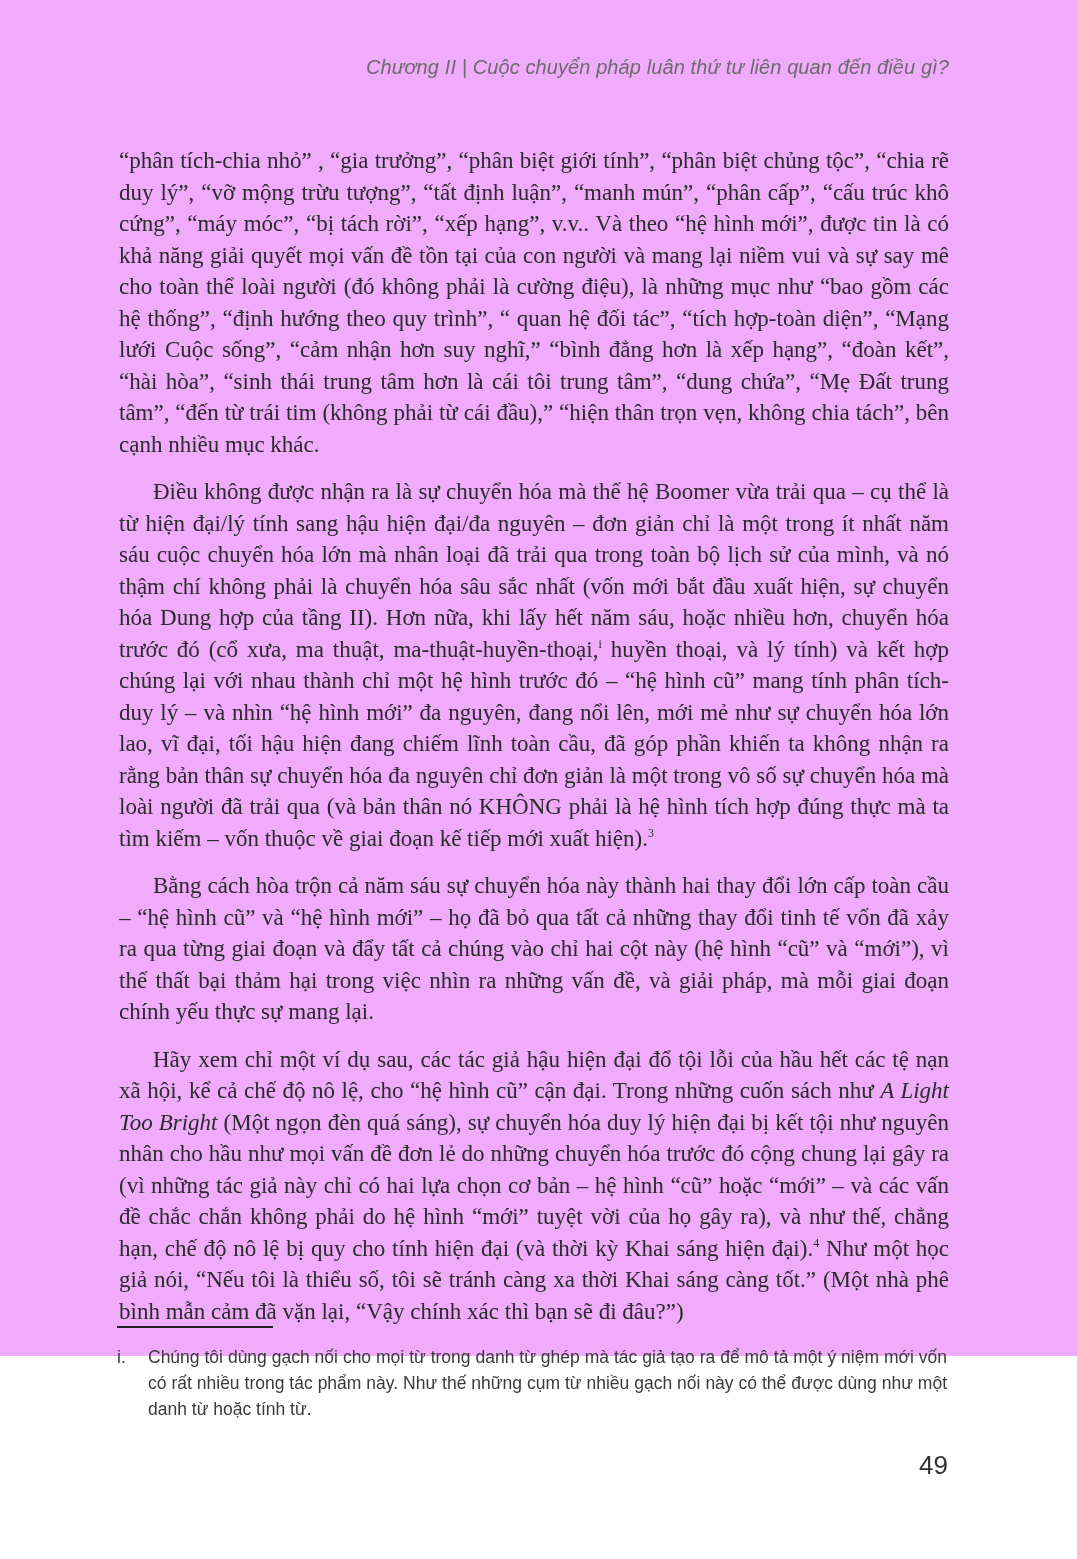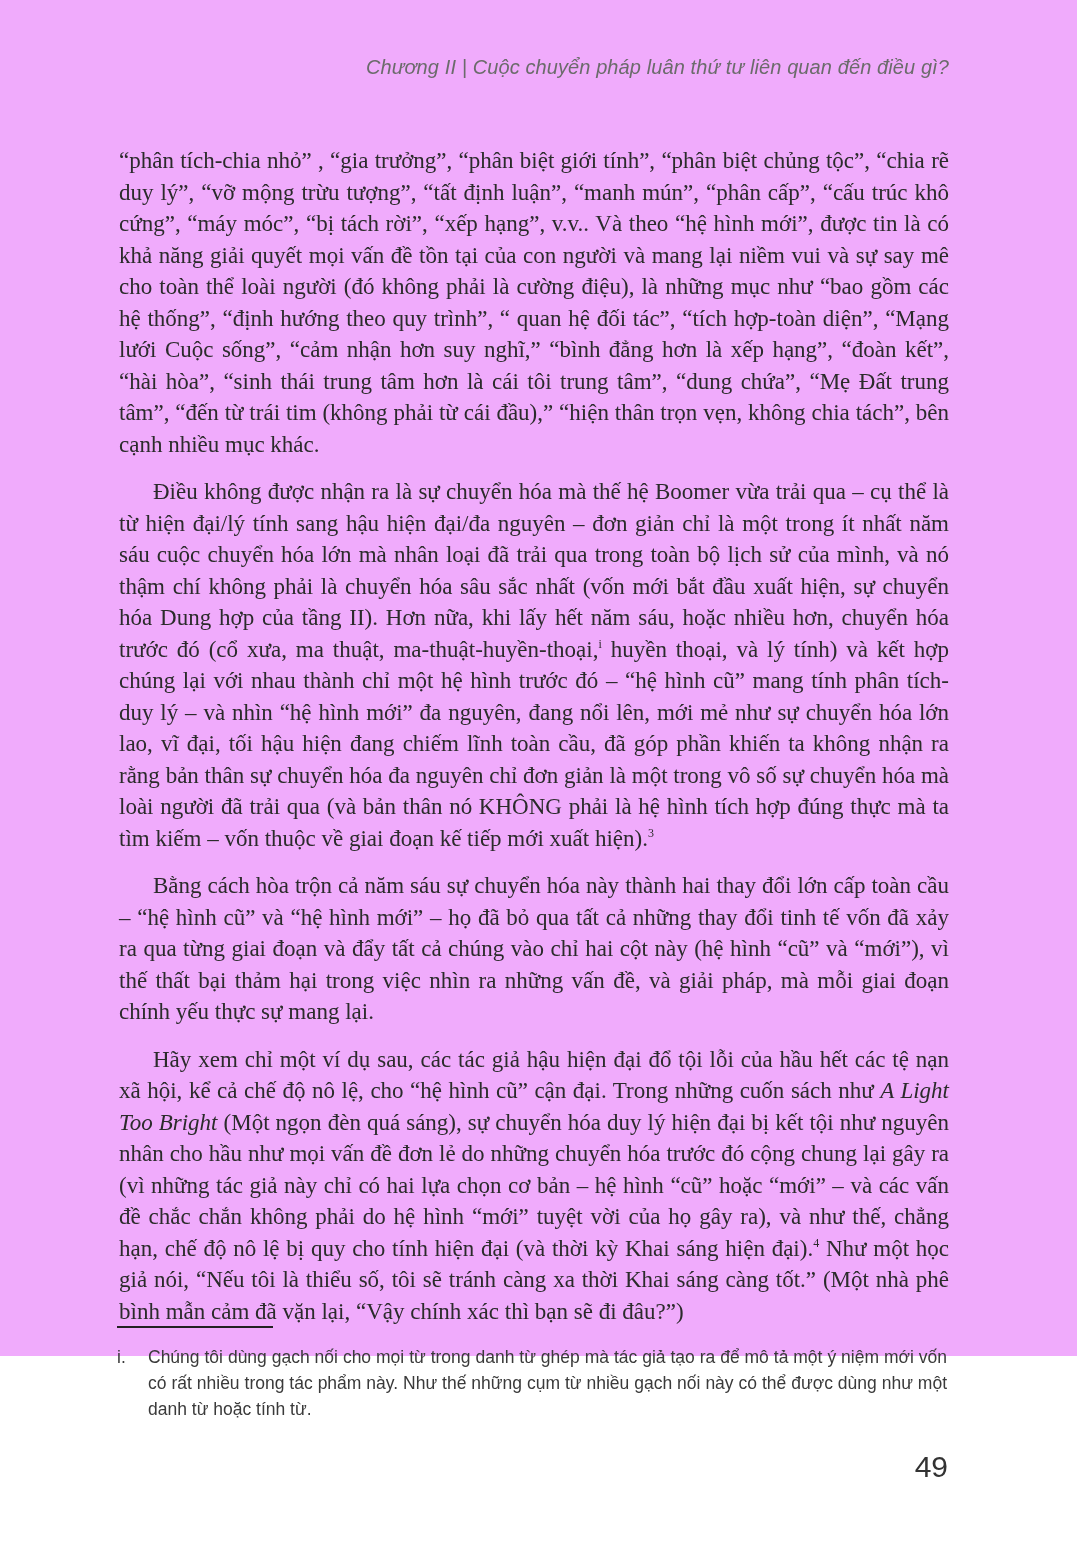--- a/index.html
+++ b/index.html
@@ -25,21 +25,21 @@
   }
   .footnote {
     position: absolute; left: 117px; top: 1344px; width: 830px;
     font-family: "Liberation Sans", sans-serif; font-size: 17.5px;
     line-height: 26px; color: #3a3a3a; display: flex;
   }
   .footnote .fn-marker { width: 31px; flex: 0 0 31px; }
   .footnote .fn-text { flex: 1; text-align: justify; }
   .page-number {
     position: absolute; right: 129px; top: 1450px;
-    font-family: "Liberation Sans", sans-serif; font-size: 30px; color: #333;
+    font-family: "Liberation Sans", sans-serif; font-size: 26px; color: #333;
   }
 </style>
 </head>
 <body>
 
 <div class="page">
 
   <div class="running-head">Chương II | Cuộc chuyển pháp luân thứ tư liên quan đến điều gì?</div>
 
   <div class="body-text">

